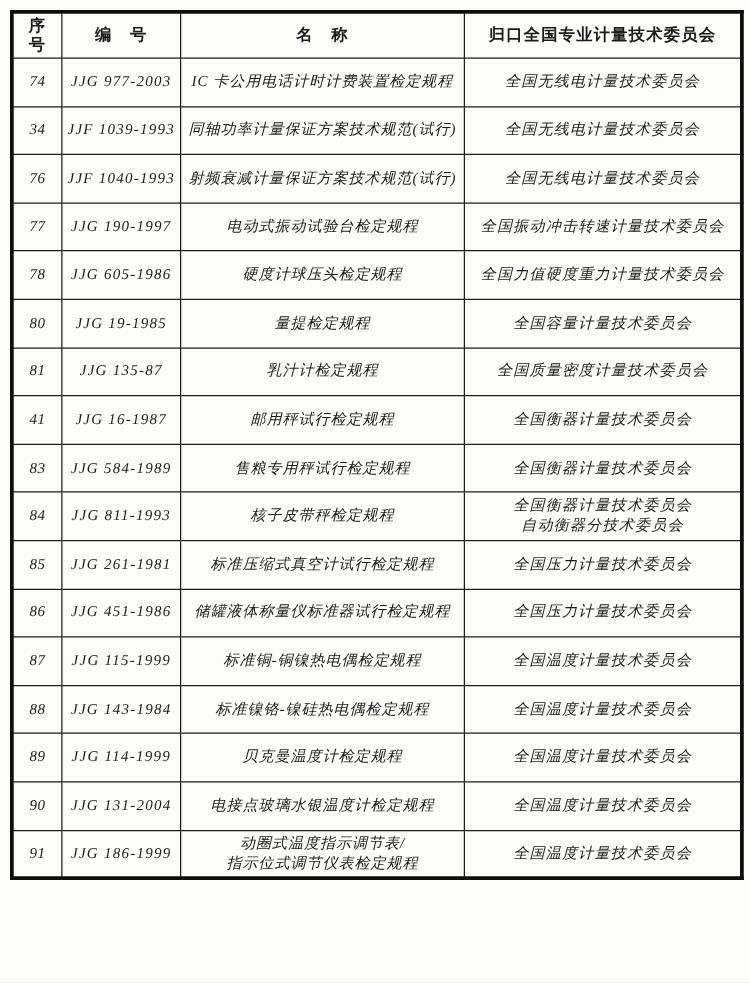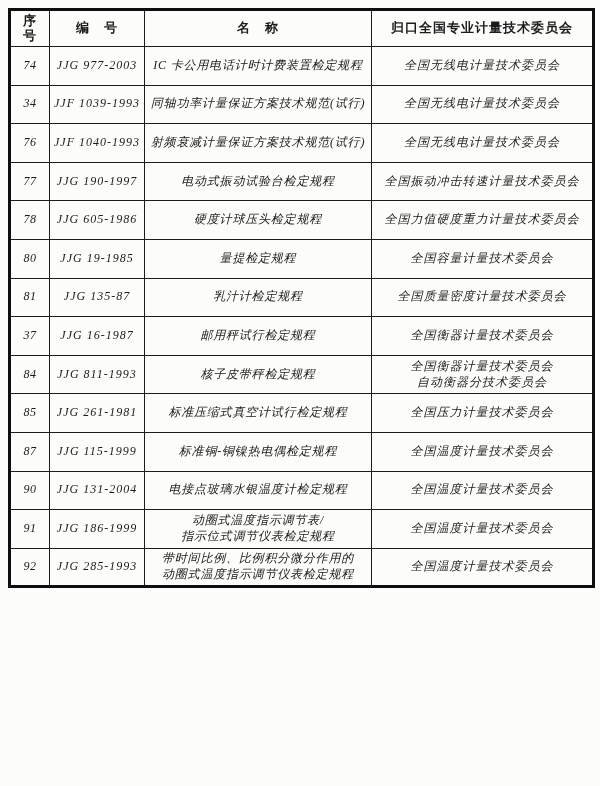--- a/index.html
+++ b/index.html
@@ -102,59 +102,76 @@
         <td class="c-name">量提检定规程</td>
         <td class="c-comm">全国容量计量技术委员会</td>
       </tr>
       <tr>
         <td class="c-no">81</td>
         <td class="c-code">JJG 135-87</td>
         <td class="c-name">乳汁计检定规程</td>
         <td class="c-comm">全国质量密度计量技术委员会</td>
       </tr>
       <tr>
-        <td class="c-no">37</td>
+        <td class="c-no">41</td>
         <td class="c-code">JJG 16-1987</td>
         <td class="c-name">邮用秤试行检定规程</td>
+        <td class="c-comm">全国衡器计量技术委员会</td>
+      </tr>
+      <tr>
+        <td class="c-no">83</td>
+        <td class="c-code">JJG 584-1989</td>
+        <td class="c-name">售粮专用秤试行检定规程</td>
         <td class="c-comm">全国衡器计量技术委员会</td>
       </tr>
       <tr>
         <td class="c-no">84</td>
         <td class="c-code">JJG 811-1993</td>
         <td class="c-name">核子皮带秤检定规程</td>
         <td class="c-comm">全国衡器计量技术委员会
 自动衡器分技术委员会</td>
       </tr>
       <tr>
         <td class="c-no">85</td>
         <td class="c-code">JJG 261-1981</td>
         <td class="c-name">标准压缩式真空计试行检定规程</td>
         <td class="c-comm">全国压力计量技术委员会</td>
       </tr>
       <tr>
+        <td class="c-no">86</td>
+        <td class="c-code">JJG 451-1986</td>
+        <td class="c-name">储罐液体称量仪标准器试行检定规程</td>
+        <td class="c-comm">全国压力计量技术委员会</td>
+      </tr>
+      <tr>
         <td class="c-no">87</td>
         <td class="c-code">JJG 115-1999</td>
         <td class="c-name">标准铜-铜镍热电偶检定规程</td>
+        <td class="c-comm">全国温度计量技术委员会</td>
+      </tr>
+      <tr>
+        <td class="c-no">88</td>
+        <td class="c-code">JJG 143-1984</td>
+        <td class="c-name">标准镍铬-镍硅热电偶检定规程</td>
+        <td class="c-comm">全国温度计量技术委员会</td>
+      </tr>
+      <tr>
+        <td class="c-no">89</td>
+        <td class="c-code">JJG 114-1999</td>
+        <td class="c-name">贝克曼温度计检定规程</td>
         <td class="c-comm">全国温度计量技术委员会</td>
       </tr>
       <tr>
         <td class="c-no">90</td>
         <td class="c-code">JJG 131-2004</td>
         <td class="c-name">电接点玻璃水银温度计检定规程</td>
         <td class="c-comm">全国温度计量技术委员会</td>
       </tr>
       <tr>
         <td class="c-no">91</td>
         <td class="c-code">JJG 186-1999</td>
         <td class="c-name">动圈式温度指示调节表/
 指示位式调节仪表检定规程</td>
         <td class="c-comm">全国温度计量技术委员会</td>
       </tr>
-      <tr>
-        <td class="c-no">92</td>
-        <td class="c-code">JJG 285-1993</td>
-        <td class="c-name">带时间比例、比例积分微分作用的
-动圈式温度指示调节仪表检定规程</td>
-        <td class="c-comm">全国温度计量技术委员会</td>
-      </tr>
     </tbody>
   </table>
 </div>
 
 </body></html>

